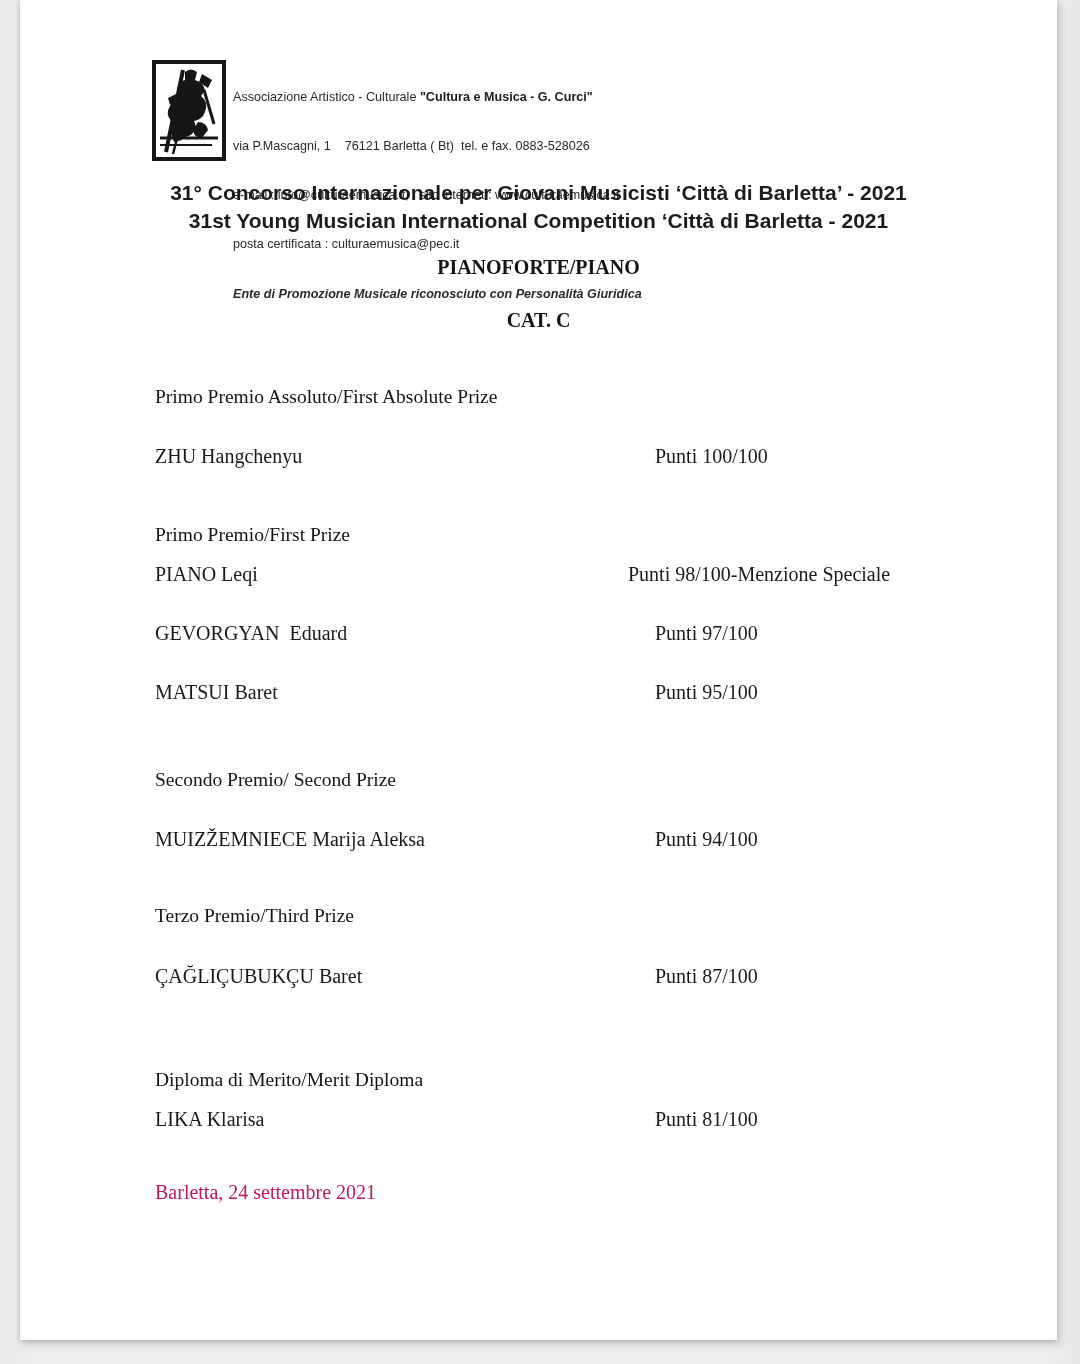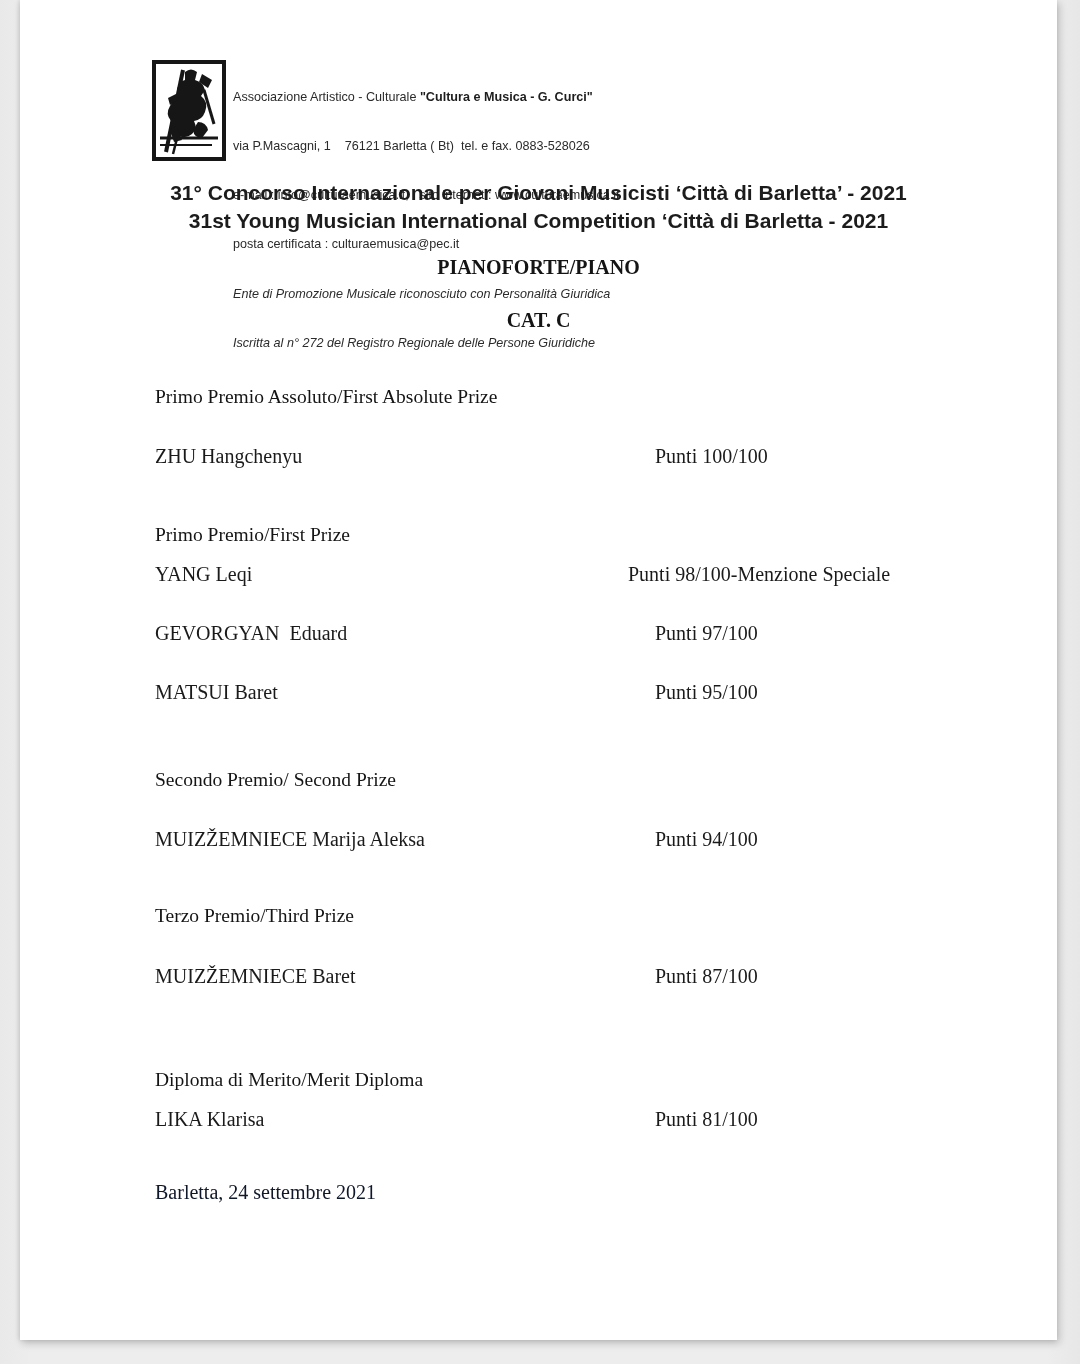--- a/index.html
+++ b/index.html
@@ -38,21 +38,21 @@
     left: 213px;
     top: 56px;
     width: 620px;
     font-family: "Liberation Sans", sans-serif;
     font-size: 12.6px;
     line-height: 16.4px;
     color: #2b2b2b;
     white-space: pre-wrap;
   }
   .lh-line .b { font-weight: bold; color: #1d1d1d; }
-  .lh-line.i { font-style: italic; }
+  .lh-line.i { font-style: italic; font-weight: bold; }
   
   .title-sans {
     position: absolute;
     left: 0;
     width: 1037px;
     text-align: center;
     font-family: "Liberation Sans", sans-serif;
     font-weight: bold;
     font-size: 21px;
     color: #1c1c1c;
@@ -97,21 +97,21 @@
     left: 635px;
     white-space: pre-wrap;
     text-align: center;
   }
   .row .score.shift-left { left: 608px; }
   .dateline {
     position: absolute;
     left: 135px;
     font-family: "Liberation Serif", serif;
     font-size: 20px;
-    color: #0f172a;
+    color: #be185d;
   }
 </style>
 </head>
 <body>
 
 <div class="stage">
   <div class="sheet">
 
     <div class="logo">
       <svg width="74" height="101" viewBox="0 0 74 101" xmlns="http://www.w3.org/2000/svg">
@@ -132,57 +132,56 @@
         </g>
       </svg>
     </div>
 
     <div class="letterhead">
       <div class="lh-line"><span>Associazione Artistico - Culturale </span><span class="b">"Cultura e Musica - G. Curci"</span></div>
       <div class="lh-line">via P.Mascagni, 1    76121 Barletta ( Bt)  tel. e fax. 0883-528026</div>
       <div class="lh-line">e-mail : info@culturaemusica.it,   sito internet : www.culturaemusica.it</div>
       <div class="lh-line">posta certificata : culturaemusica@pec.it</div>
       <div class="lh-line i">Ente di Promozione Musicale riconosciuto con Personalità Giuridica</div>
-      <div class="lh-line i">Iscritta al n° 272 del Registro Regionale delle Persone Giuridiche</div>
     </div>
 
     <div class="title-sans" style="top:181px">31° Concorso Internazionale per Giovani Musicisti ‘Città di Barletta’ - 2021</div>
     <div class="title-sans" style="top:209px">31st Young Musician International Competition ‘Città di Barletta - 2021</div>
     <div class="title-serif" style="top:309px">CAT. C</div>
     <div class="title-serif" style="top:256px">PIANOFORTE/PIANO</div>
 
     <div class="sec-h" style="top:386px">Primo Premio Assoluto/First Absolute Prize</div>
     <div class="row" style="top:445px">
       <span class="name">ZHU Hangchenyu</span>
       <span class="score">Punti 100/100</span>
     </div>
 
     <div class="sec-h" style="top:524px">Primo Premio/First Prize</div>
     <div class="row" style="top:563px">
-      <span class="name">YANG Leqi</span>
+      <span class="name">PIANO Leqi</span>
       <span class="score shift-left">Punti 98/100-Menzione Speciale</span>
     </div>
     <div class="row" style="top:622px">
       <span class="name">GEVORGYAN  Eduard</span>
       <span class="score">Punti 97/100</span>
     </div>
     <div class="row" style="top:681px">
       <span class="name">MATSUI Baret</span>
       <span class="score">Punti 95/100</span>
     </div>
 
     <div class="sec-h" style="top:769px">Secondo Premio/ Second Prize</div>
     <div class="row" style="top:828px">
       <span class="name">MUIZŽEMNIECE Marija Aleksa</span>
       <span class="score">Punti 94/100</span>
     </div>
 
     <div class="sec-h" style="top:905px">Terzo Premio/Third Prize</div>
     <div class="row" style="top:965px">
-      <span class="name">MUIZŽEMNIECE Baret</span>
+      <span class="name">ÇAĞLIÇUBUKÇU Baret</span>
       <span class="score">Punti 87/100</span>
     </div>
 
     <div class="sec-h" style="top:1069px">Diploma di Merito/Merit Diploma</div>
     <div class="row" style="top:1108px">
       <span class="name">LIKA Klarisa</span>
       <span class="score">Punti 81/100</span>
     </div>
 
     <div class="dateline" style="top:1181px">Barletta, 24 settembre 2021</div>

